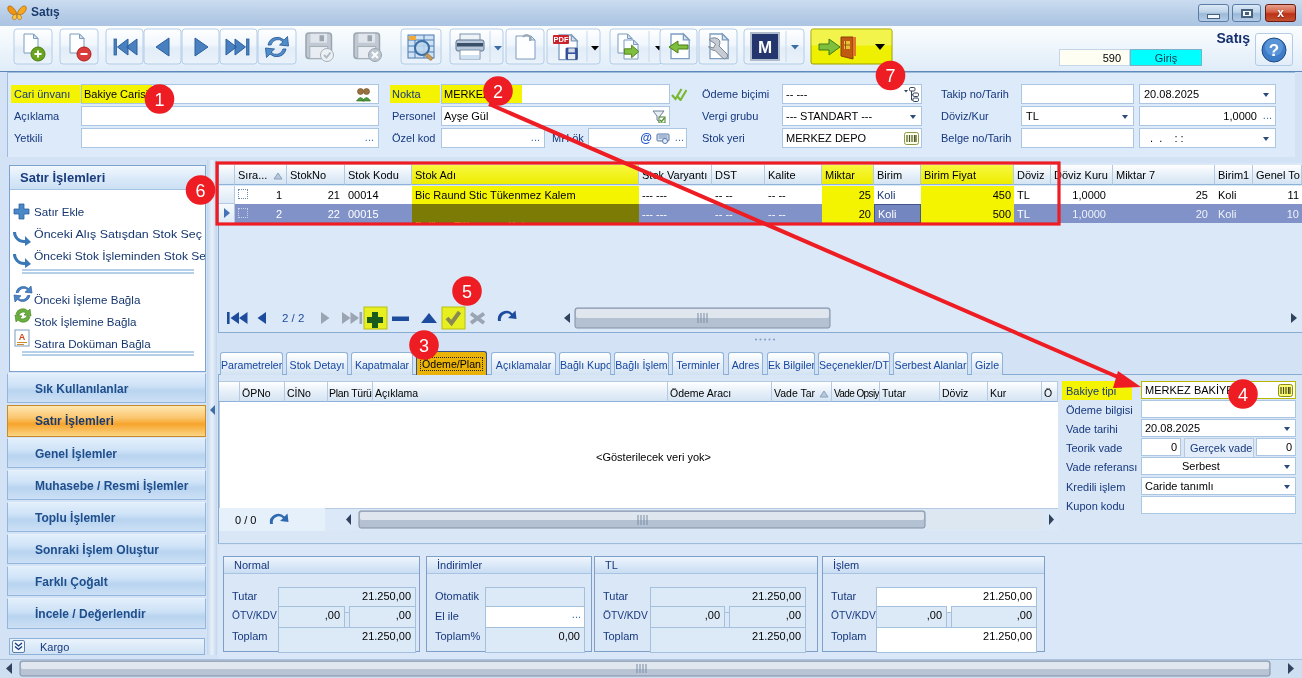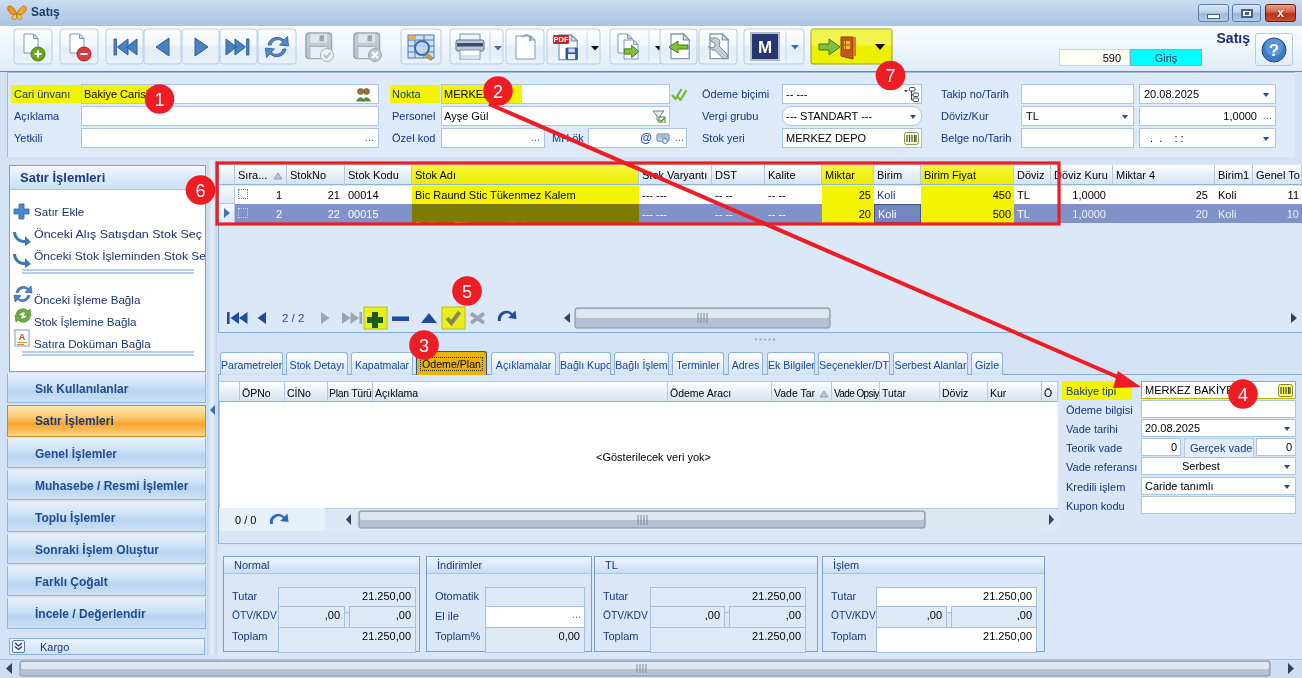--- a/index.html
+++ b/index.html
@@ -259,21 +259,21 @@
 <div class="abs lbl" style="left:702px;top:110px;">Vergi grubu</div>
 <div class="abs lbl" style="left:702px;top:132px;">Stok yeri</div>
 <div class="abs fld" style="left:782px;top:84px;width:140px;height:20px;padding:3px 0 0 3px;">-- ---
  <svg class="abs" style="right:2px;top:2px" width="16" height="15">
         <path d="M1 3 l2 2.5 2 -2.5 z" fill="#31425f"></path>
         <rect x="6.5" y="0.5" width="5.5" height="3.5" rx="1.2" fill="#fff" stroke="#31425f"></rect>
         <rect x="10" y="6" width="5.5" height="3.5" rx="1.2" fill="#fff" stroke="#31425f"></rect>
         <rect x="10" y="11" width="5.5" height="3.5" rx="1.2" fill="#fff" stroke="#31425f"></rect>
         <path d="M8.5 4 v9 h1.5 M8.5 7.8 h1.5" fill="none" stroke="#31425f"></path>
       </svg></div>
-<div class="abs fld" style="left:782px;top:106px;width:140px;height:20px;padding:3px 0 4px 3px;border-radius:9px;">--- STANDART ---<span class="ddarrow" style="right:5px;top:8px;"></span></div>
+<div class="abs fld" style="left:782px;top:106px;width:140px;height:20px;padding:3px 0 4px 3px;">--- STANDART ---<span class="ddarrow" style="right:5px;top:8px;"></span></div>
 <div class="abs fld" style="left:782px;top:128px;width:140px;height:20px;padding:3px 0 0 3px;">MERKEZ DEPO
  <svg class="abs" style="right:2px;top:3px" width="15" height="13">
         <rect x="0.5" y="0.5" width="14" height="12" rx="2" fill="#fcfee8" stroke="#8a9a4a"></rect>
         <path d="M3 3 v7 M5.5 3 v7 M8 3 v7 M10.5 3 v7 M12 3 v7" stroke="#4a5520" stroke-width="1.2"></path>
       </svg></div>
 
 <div class="abs lbl" style="left:941px;top:88px;">Takip no/Tarih</div>
 <div class="abs lbl" style="left:941px;top:110px;">Döviz/Kur</div>
 <div class="abs lbl" style="left:941px;top:132px;">Belge no/Tarih</div>
 <div class="abs fld" style="left:1021px;top:84px;width:113px;height:20px;"></div>
@@ -371,21 +371,21 @@
 <div class="gh" style="left:345px;width:67px;">Stok Kodu</div>
 <div class="gh y" style="left:412px;width:227px;">Stok Adı</div>
 <div class="gh" style="left:639px;width:73px;">Stok Varyantı</div>
 <div class="gh" style="left:712px;width:53px;">DST</div>
 <div class="gh" style="left:765px;width:57px;">Kalite</div>
 <div class="gh y" style="left:822px;width:52px;">Miktar</div>
 <div class="gh" style="left:874px;width:47px;">Birim</div>
 <div class="gh y" style="left:921px;width:93px;">Birim Fiyat</div>
 <div class="gh" style="left:1014px;width:37px;">Döviz</div>
 <div class="gh" style="left:1051px;width:62px;">Döviz Kuru</div>
-<div class="gh" style="left:1113px;width:102px;">Miktar 4</div>
+<div class="gh" style="left:1113px;width:102px;">Miktar 7</div>
 <div class="gh" style="left:1215px;width:38px;">Birim1</div>
 <div class="gh" style="left:1253px;width:49px;">Genel To</div>
 
 <div class="abs" style="left:219px;top:186px;width:16px;height:18px;background:linear-gradient(#f6fafd,#dce9f6);border-right:1px solid #b5c9e0;border-bottom:1px solid #b5c9e0;"></div>
 <div class="abs" style="left:219px;top:204px;width:16px;height:19px;background:linear-gradient(#f6fafd,#dce9f6);border-right:1px solid #b5c9e0;"><svg width="10" height="12" style="margin:3px 0 0 3px">
         <path d="M2 1 L8 6 L2 11 Z" fill="#4272b8"></path>
       </svg></div>
 
 <div class="r1">
 <div class="gc" style="left:236px;width:50px;border:1px dotted #6a8ab8;border-width:0;">

